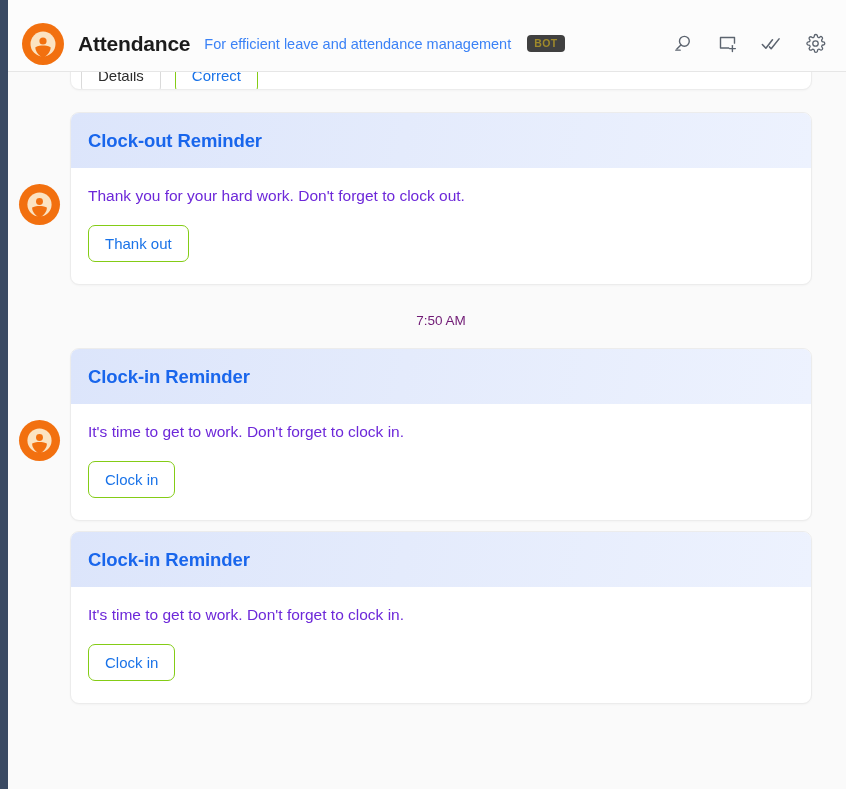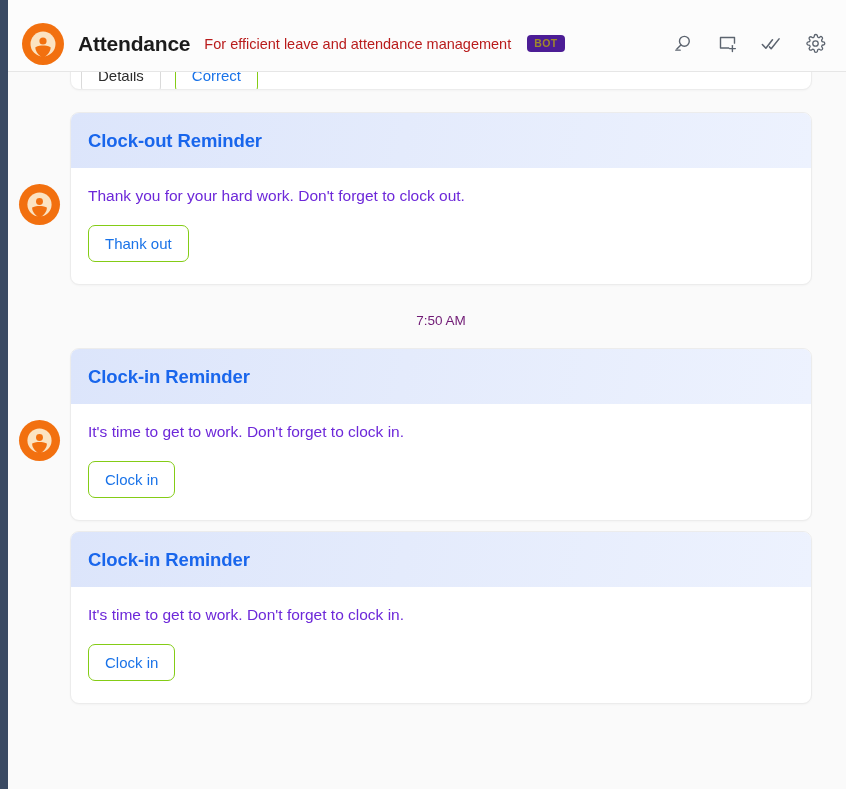--- a/index.html
+++ b/index.html
@@ -64,28 +64,28 @@
   .app-title {
     font-size: 21px;
     font-weight: bold;
     color: #1c1c1c;
     letter-spacing: -0.2px;
     white-space: nowrap;
   }
 
   .app-subtitle {
     font-size: 14.5px;
-    color: #b91c1c;
+    color: #3b82f6;
     margin-left: 14px;
     white-space: nowrap;
   }
 
   .bot-badge {
     margin-left: 16px;
-    background: #4c1d95;
+    background: #404040;
     color: #a08a2a;
     font-size: 10.5px;
     font-weight: bold;
     letter-spacing: 0.4px;
     padding: 3px 7px 3px 7px;
     border-radius: 4px;
     line-height: 1;
     white-space: nowrap;
   }
 

